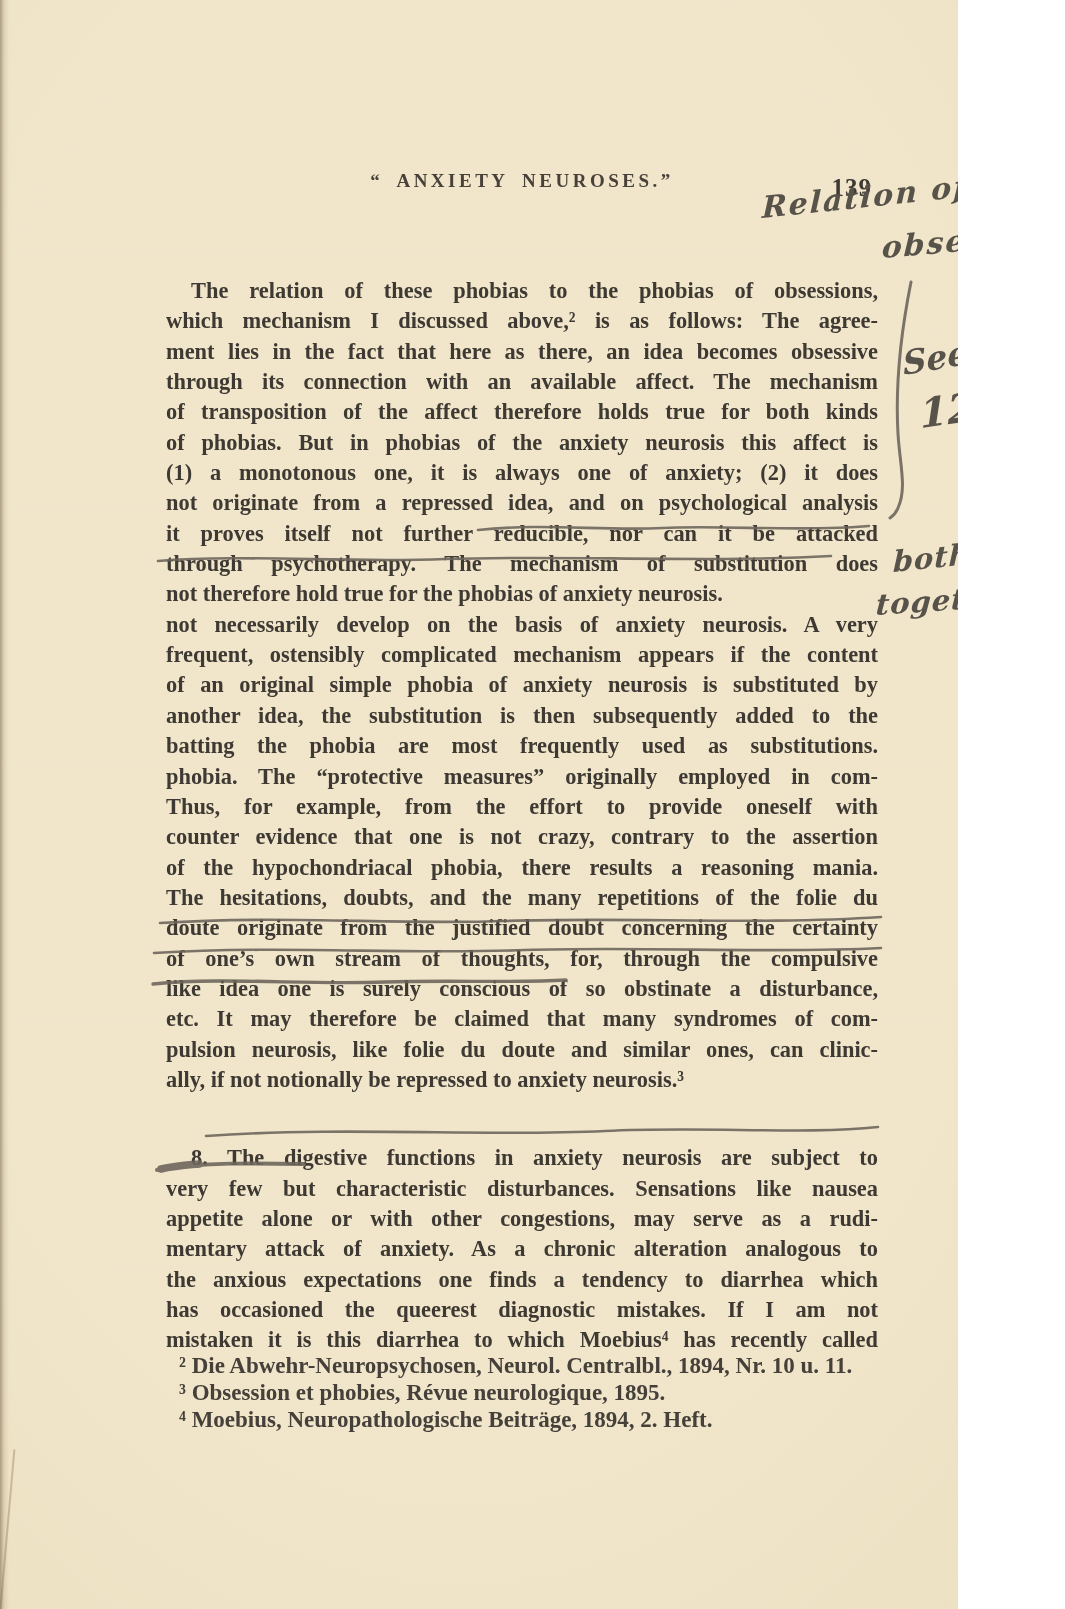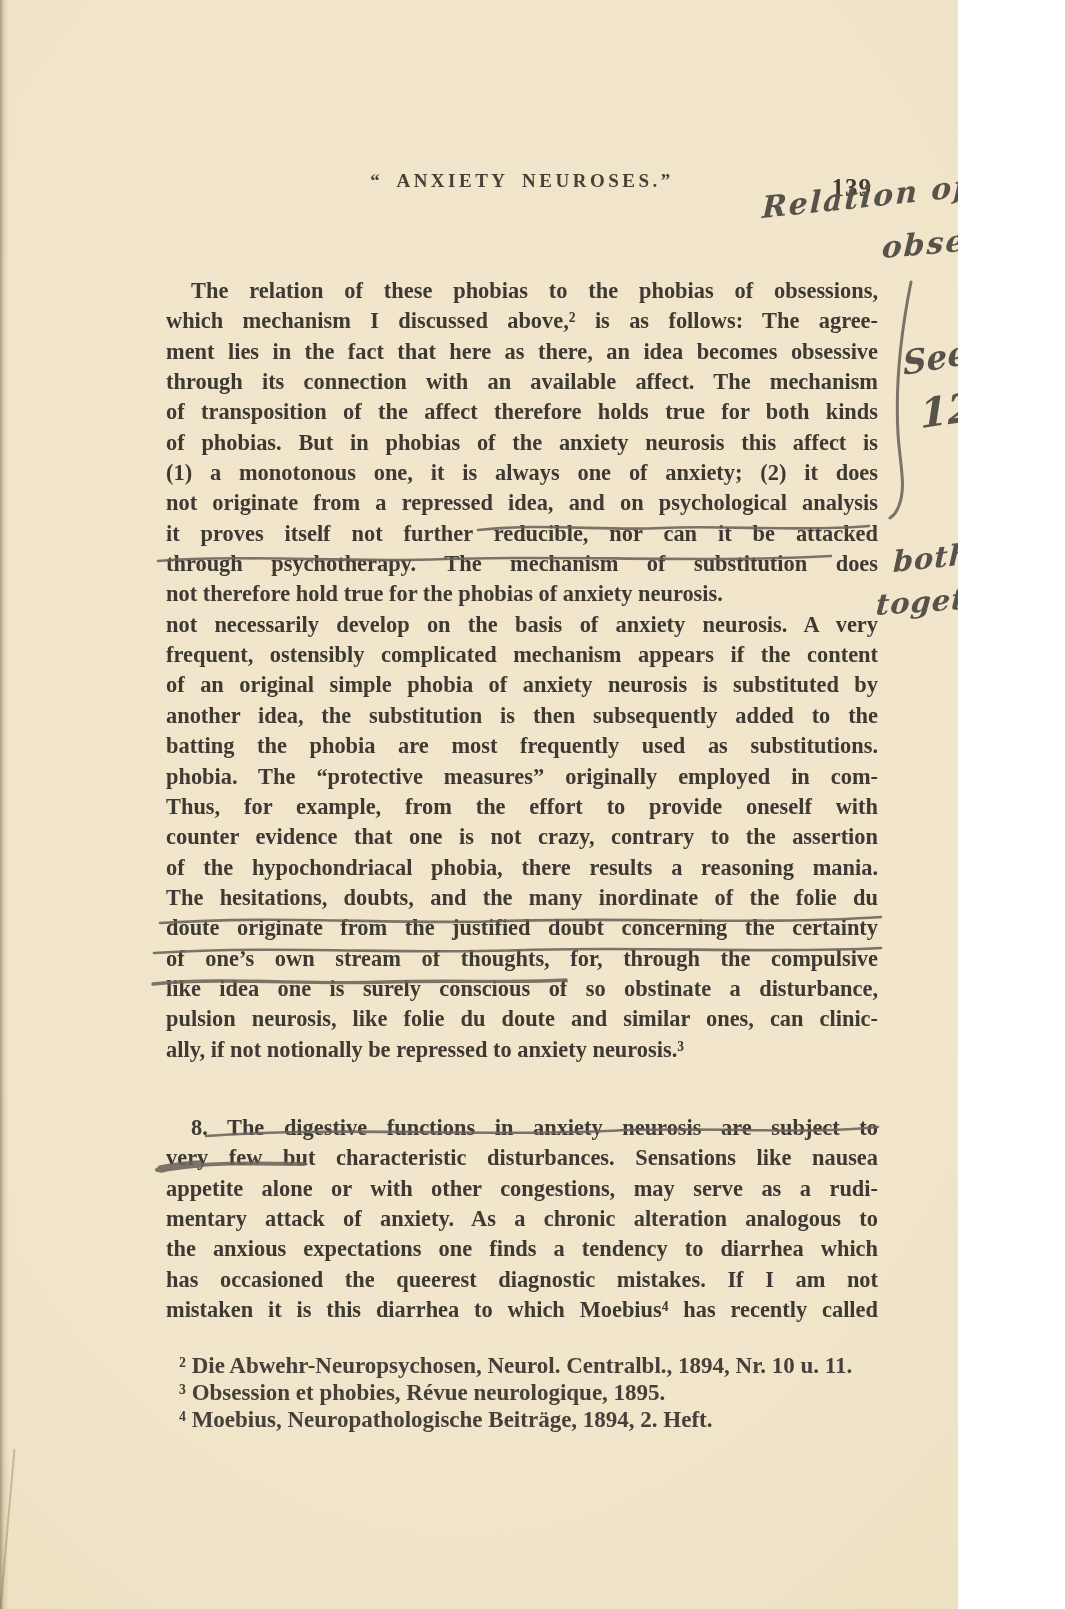--- a/index.html
+++ b/index.html
@@ -92,24 +92,25 @@
     <div>
       <div class="line j">not necessarily develop on the basis of anxiety neurosis. A very</div>
       <div class="line j">frequent, ostensibly complicated mechanism appears if the content</div>
       <div class="line j">of an original simple phobia of anxiety neurosis is substituted by</div>
       <div class="line j">another idea, the substitution is then subsequently added to the</div>
       <div class="line j">batting the phobia are most frequently used as substitutions.</div>
       <div class="line j">phobia. The “protective measures” originally employed in com-</div>
       <div class="line j">Thus, for example, from the effort to provide oneself with</div>
       <div class="line j">counter evidence that one is not crazy, contrary to the assertion</div>
       <div class="line j">of the hypochondriacal phobia, there results a reasoning mania.</div>
-      <div class="line j">The hesitations, doubts, and the many inordinate of the folie du</div>
+      <div class="line j">The hesitations, doubts, and the many repetitions of the folie du</div>
       <div class="line j">doute originate from the justified doubt concerning the certainty</div>
       <div class="line j">of one’s own stream of thoughts, for, through the compulsive</div>
       <div class="line j">like idea one is surely conscious of so obstinate a disturbance,</div>
+      <div class="line j">etc. It may therefore be claimed that many syndromes of com-</div>
       <div class="line j">pulsion neurosis, like folie du doute and similar ones, can clinic-</div>
       <div class="line last">ally, if not notionally be repressed to anxiety neurosis.³</div>
     </div>
     <div>
       <div class="line j in">8. The digestive functions in anxiety neurosis are subject to</div>
       <div class="line j">very few but characteristic disturbances. Sensations like nausea</div>
       <div class="line j">appetite alone or with other congestions, may serve as a rudi-</div>
       <div class="line j">mentary attack of anxiety. As a chronic alteration analogous to</div>
       <div class="line j">the anxious expectations one finds a tendency to diarrhea which</div>
       <div class="line j">has occasioned the queerest diagnostic mistakes. If I am not</div>

